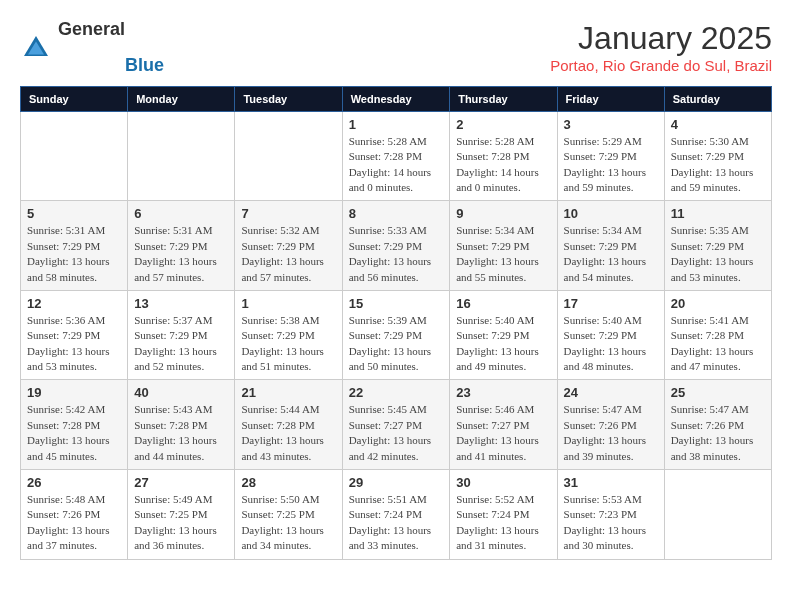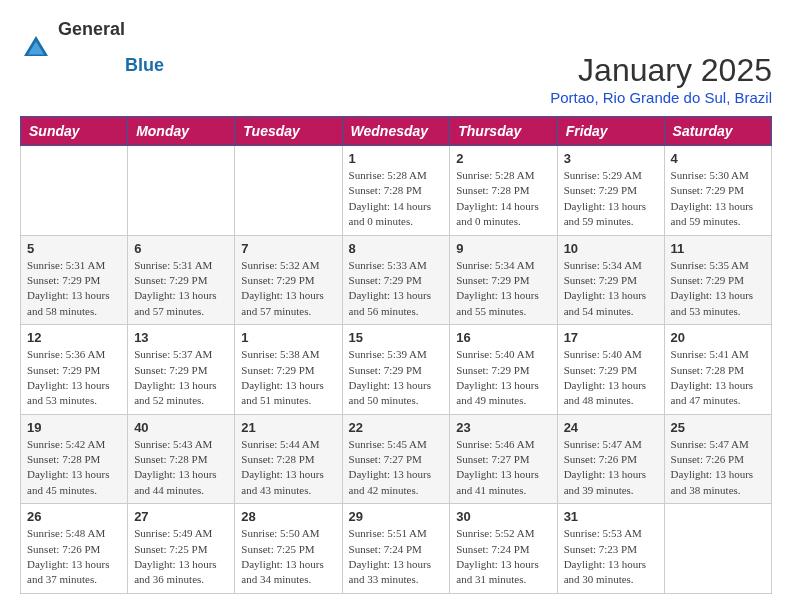--- a/index.html
+++ b/index.html
@@ -36,45 +36,43 @@
       font-weight: bold;
       color: #1a6faa;
       margin-top: 36px;
     }
     .logo-icon {
       width: 32px;
       height: 32px;
     }
     .title-block {
       text-align: right;
-      margin-top: 32px;
     }
     .title-block h1 {
       font-size: 32px;
       font-weight: normal;
       color: #333;
     }
     .title-block h2 {
       font-size: 15px;
       font-weight: normal;
-      color: #1d4ed8;
+      color: #ef4444;
     }
     .calendar {
       width: 100%;
       border-collapse: collapse;
       border: 1px solid #ccc;
     }
     .calendar th {
-      background: #be185d;
+      background: #0f172a;
       color: #fff;
       text-align: left;
       padding: 6px 8px;
-      font-size: 14px;
+      font-size: 11px;
       border: 1px solid #2a5e9a;
-      font-style: italic;
     }
     .calendar td {
       vertical-align: top;
       padding: 5px 6px;
       border: 1px solid #ccc;
       font-size: 11px;
       color: #333;
       width: 108px;
       min-height: 80px;
       background: #fff;

